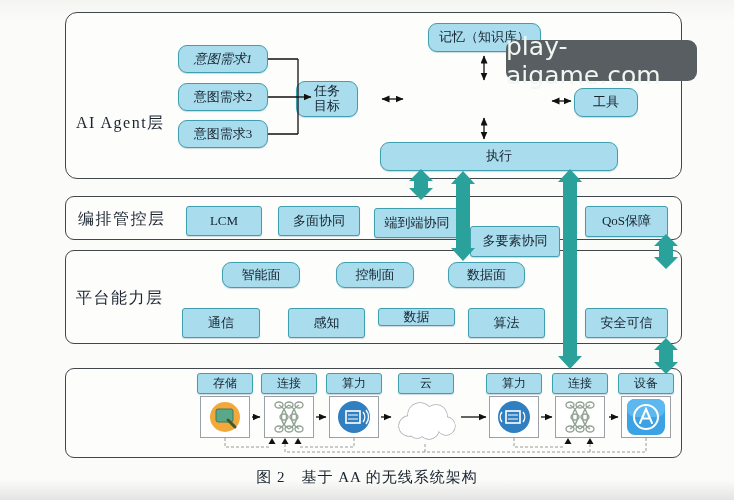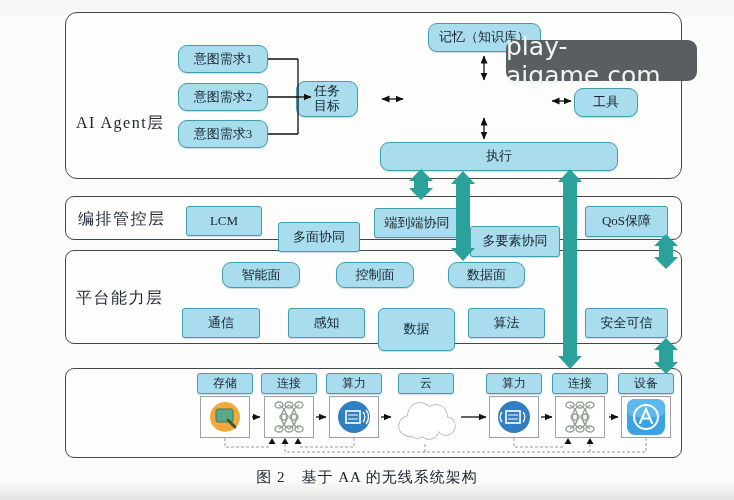--- a/index.html
+++ b/index.html
@@ -27,43 +27,43 @@
 
   <div class="layer" style="left:65px;top:12px;width:617px;height:167px;border-radius:12px;"></div>
   <div class="layer" style="left:65px;top:196px;width:617px;height:44px;"></div>
   <div class="layer" style="left:65px;top:250px;width:617px;height:94px;"></div>
   <div class="layer" style="left:65px;top:368px;width:617px;height:90px;"></div>
 
   <div class="layer-label" style="left:76px;top:85px;margin-top:28px;">AI Agent层</div>
   <div class="layer-label" style="left:78px;top:209px;">编排管控层</div>
   <div class="layer-label" style="left:76px;top:288px;">平台能力层</div>
 
-  <div class="box r8" style="left:178px;top:45px;width:90px;height:28px;">意图需求1</div>
+  <div class="box r8" style="left:178px;top:45px;width:90px;height:28px;font-style:italic;">意图需求1</div>
   <div class="box r8" style="left:178px;top:83px;width:90px;height:28px;">意图需求2</div>
   <div class="box r8" style="left:178px;top:120px;width:90px;height:28px;">意图需求3</div>
   <div class="box r8" style="left:296px;top:81px;width:62px;height:36px;flex-direction:column;">
     <span>任务</span>
     <span>目标</span>
   </div>
   <div class="box r8" style="left:428px;top:23px;width:113px;height:29px;">记忆（知识库）</div>
   <div class="box r8" style="left:574px;top:88px;width:64px;height:29px;">工具</div>
   <div class="box r8" style="left:380px;top:142px;width:238px;height:29px;">执行</div>
 
   <div class="box r3" style="left:186px;top:206px;width:76px;height:30px;">LCM</div>
-  <div class="box r3" style="left:278px;top:222px;width:82px;height:30px;">多面协同</div>
+  <div class="box r3" style="left:278px;top:206px;width:82px;height:30px;">多面协同</div>
   <div class="box r3" style="left:374px;top:208px;width:86px;height:30px;">端到端协同</div>
   <div class="box r3" style="left:470px;top:206px;width:90px;height:31px;margin-top:20px;">多要素协同</div>
   <div class="box r3" style="left:585px;top:206px;width:83px;height:31px;">QoS保障</div>
 
   <div class="box r8" style="left:222px;top:262px;width:78px;height:26px;">智能面</div>
   <div class="box r8" style="left:336px;top:262px;width:78px;height:26px;">控制面</div>
   <div class="box r8" style="left:448px;top:262px;width:77px;height:26px;">数据面</div>
   <div class="box r3" style="left:182px;top:308px;width:78px;height:30px;">通信</div>
   <div class="box r3" style="left:288px;top:308px;width:77px;height:30px;">感知</div>
-  <div class="box r3" style="left:378px;top:308px;width:77px;height:43px;border-radius:6px;">数据</div>
+  <div class="box r3" style="left:378px;top:308px;width:77px;height:18px;">数据</div>
   <div class="box r3" style="left:468px;top:308px;width:77px;height:30px;">算法</div>
   <div class="box r3" style="left:585px;top:308px;width:83px;height:30px;">安全可信</div>
 
   <div class="box r3 small-label" style="left:197px;top:373px;width:56px;height:21px;">存储</div>
   <div class="box r3 small-label" style="left:261px;top:373px;width:56px;height:21px;">连接</div>
   <div class="box r3 small-label" style="left:326px;top:373px;width:56px;height:21px;">算力</div>
   <div class="box r3 small-label" style="left:398px;top:373px;width:56px;height:21px;">云</div>
   <div class="box r3 small-label" style="left:486px;top:373px;width:56px;height:21px;">算力</div>
   <div class="box r3 small-label" style="left:552px;top:373px;width:56px;height:21px;">连接</div>
   <div class="box r3 small-label" style="left:618px;top:373px;width:56px;height:21px;">设备</div>

